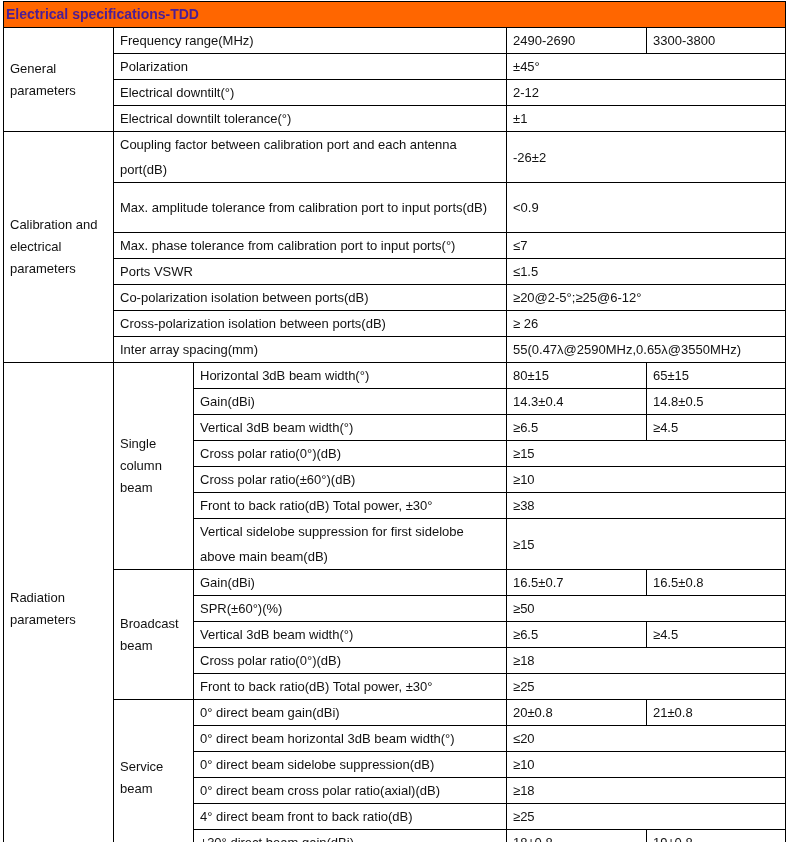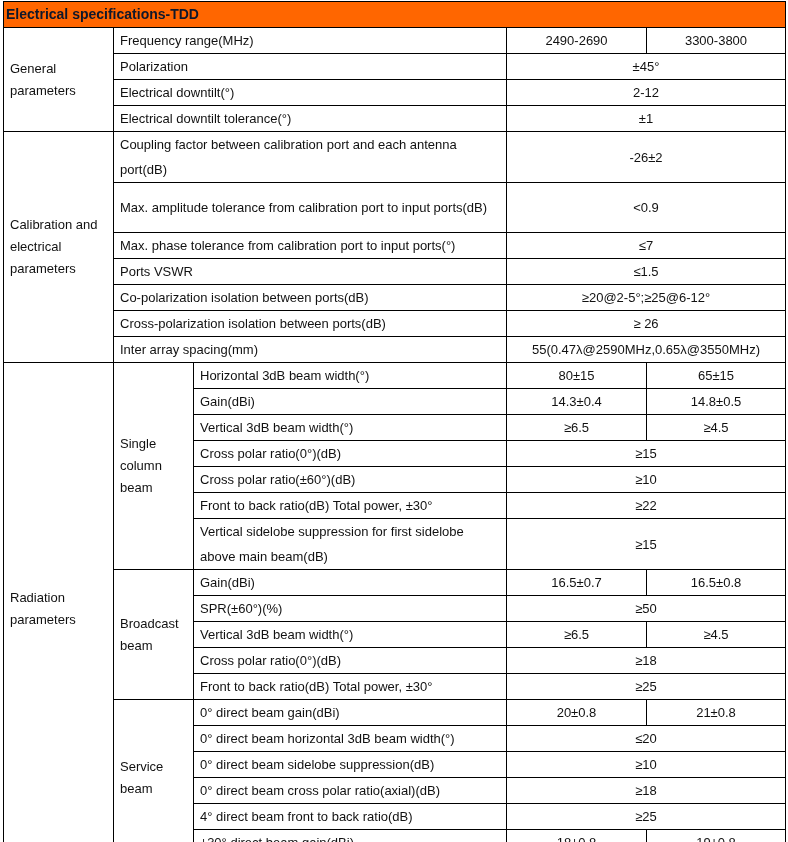--- a/index.html
+++ b/index.html
@@ -1,22 +1,22 @@
 <!DOCTYPE html>
 <html><head>
 <meta charset="utf-8">
 <style>
   html, body { margin:0; padding:0; background:#ffffff; }
   body { width:788px; height:842px; position:relative; overflow:hidden;
          font-family:"Liberation Sans", sans-serif; color:#111; font-size:13px; }
   #spec { position:absolute; left:3px; top:1px; width:782px; border-collapse:collapse; table-layout:fixed; }
   #spec td { border:1px solid #000; padding:0 6px; height:24px; line-height:25px; vertical-align:middle; }
-  #spec td.title { background:#ff6600; font-weight:bold; font-size:14px; color:#0f172a; padding-left:2px; border-bottom:1px solid #000; }
+  #spec td.title { background:#ff6600; font-weight:bold; font-size:14px; color:#4c1d95; padding-left:2px; border-bottom:1px solid #000; }
   #spec td.grp { line-height:22px; }
-  #spec td.val { text-align:center; }
+  #spec td.val { }
   #spec td.dbl { height:49px; line-height:25px;margin-top:28px; }
 </style>
 </head>
 <body>
 
 <table id="spec">
   <colgroup>
     <col style="width:110px">
       <col style="width:80px">
       <col style="width:313px">
@@ -97,21 +97,21 @@
   <tr>
     <td>Cross polar ratio(0°)(dB)</td>
     <td class="val" colspan="2">≥15</td>
   </tr>
   <tr>
     <td>Cross polar ratio(±60°)(dB)</td>
     <td class="val" colspan="2">≥10</td>
   </tr>
   <tr>
     <td>Front to back ratio(dB) Total power, ±30°</td>
-    <td class="val" colspan="2">≥22</td>
+    <td class="val" colspan="2">≥38</td>
   </tr>
   <tr>
     <td class="dbl">Vertical sidelobe suppression for first sidelobe above main beam(dB)</td>
     <td class="val" colspan="2">≥15</td>
   </tr>
 
   <tr>
     <td class="grp" rowspan="5">Broadcast beam</td>
     <td>Gain(dBi)</td>
     <td class="val">16.5±0.7</td>

